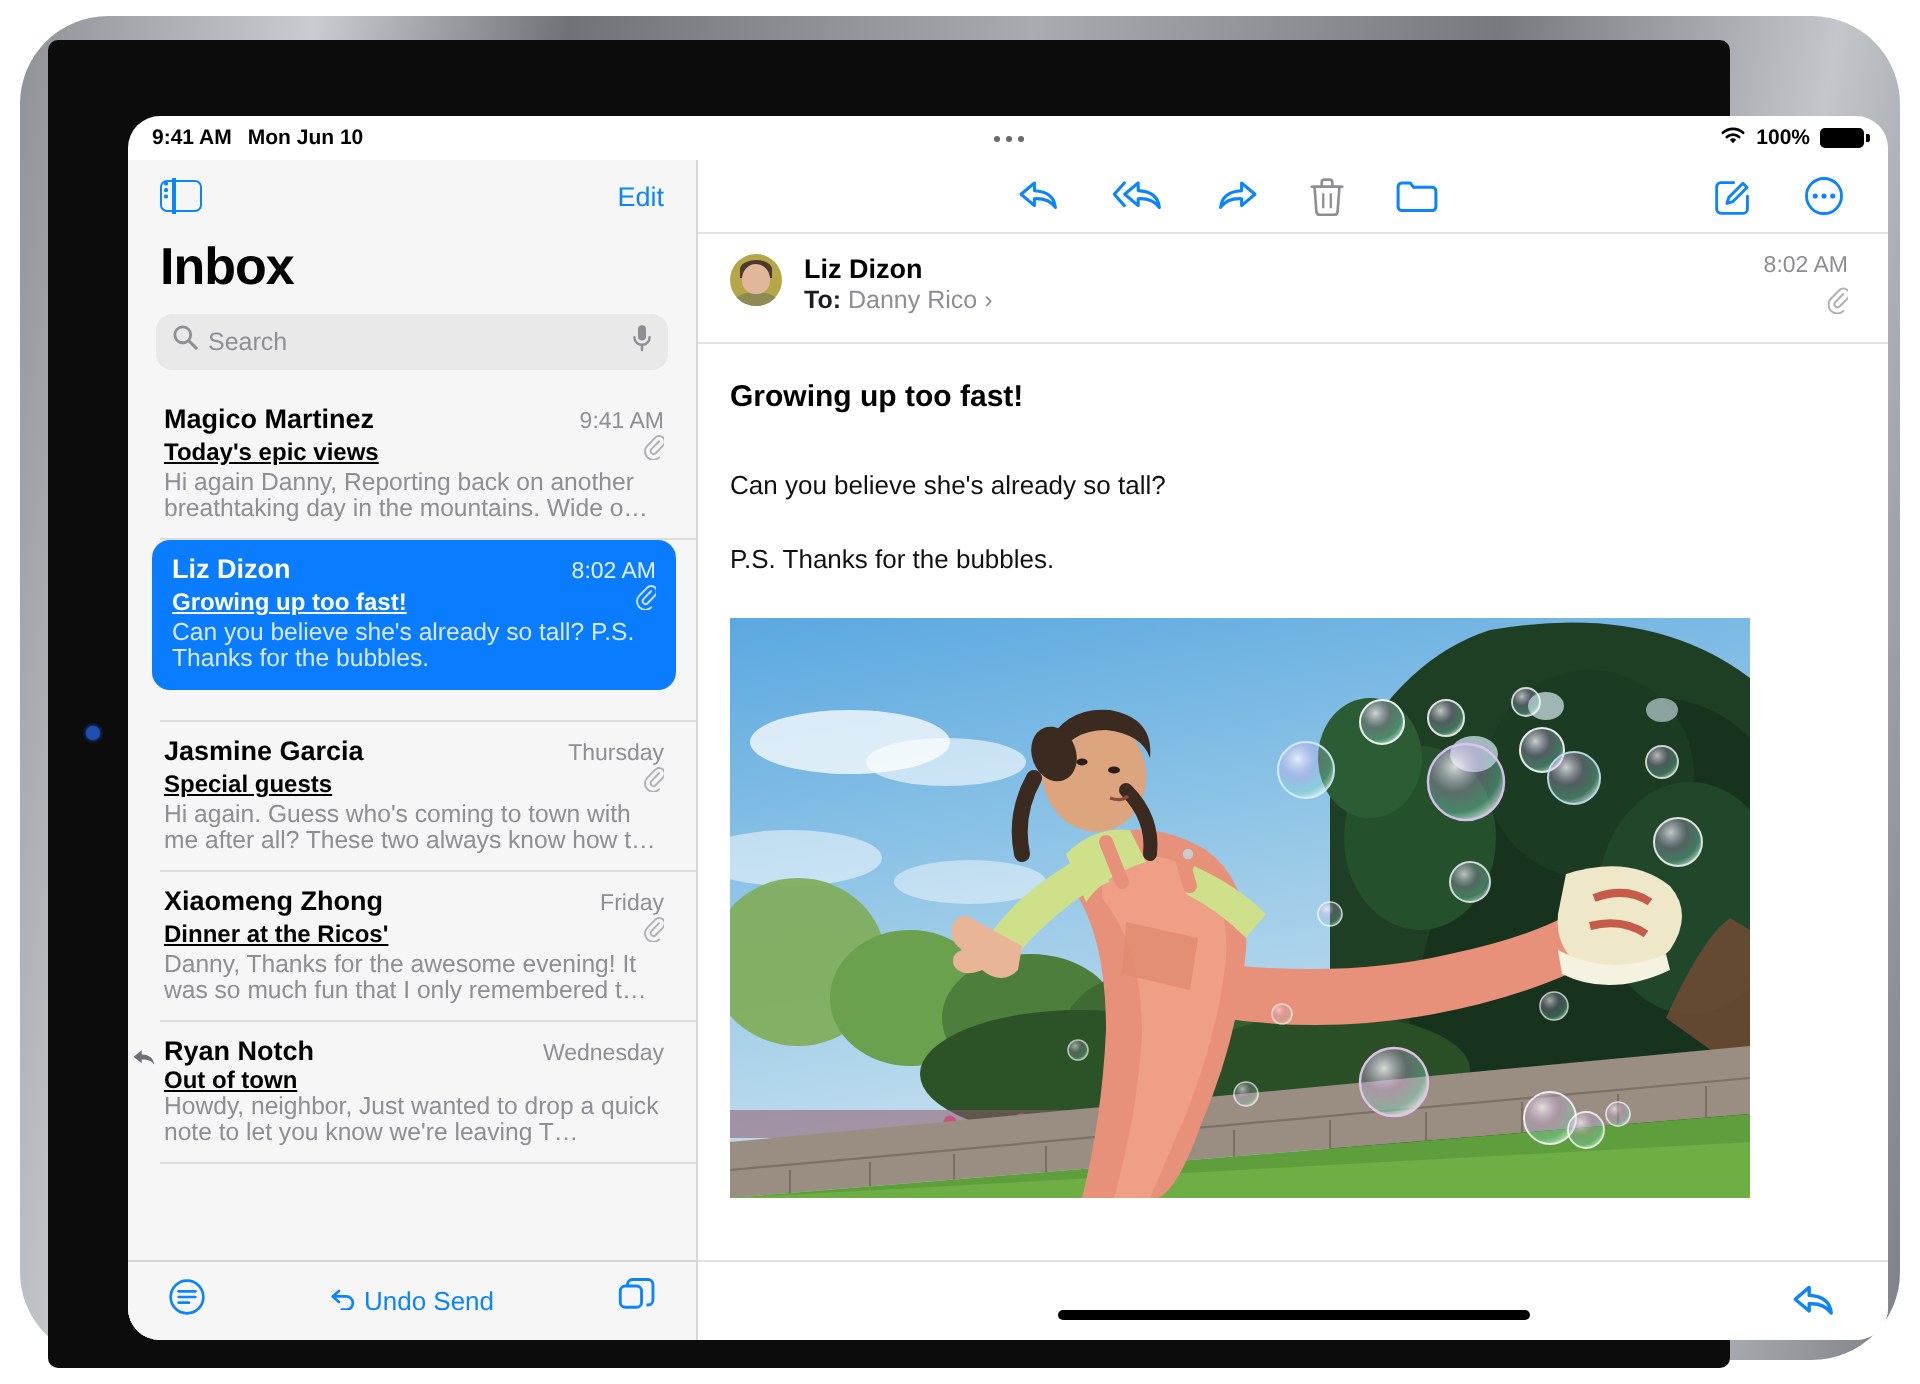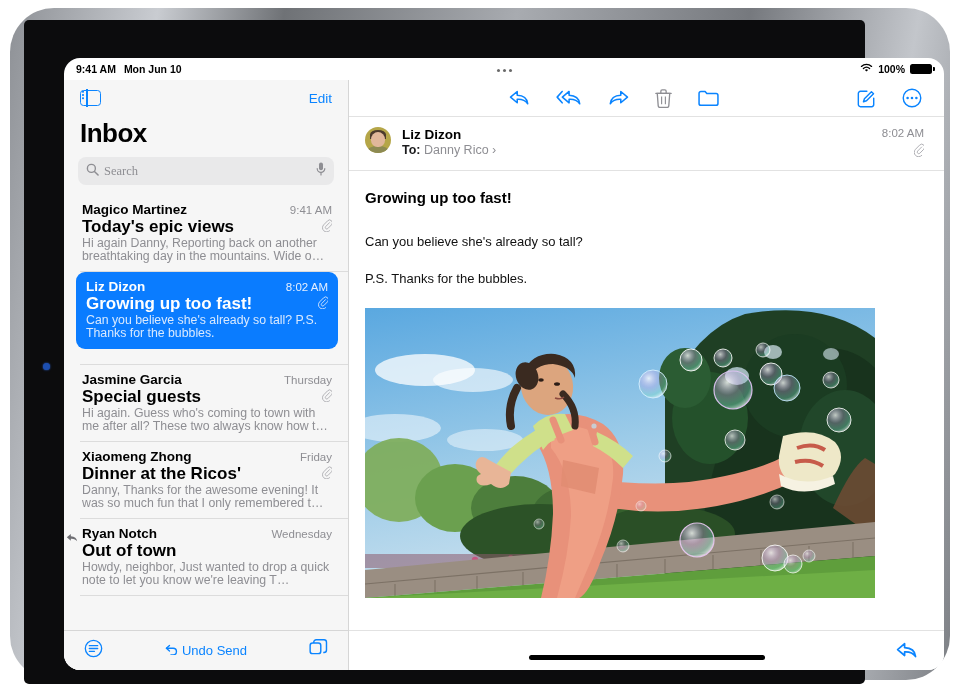--- a/index.html
+++ b/index.html
@@ -88,35 +88,35 @@
   #inbox-title { font-size:26px; font-weight:bold; letter-spacing:-0.5px; padding: 2px 16px 8px; color:#000; }
 
   #search-wrap { padding: 0 14px 10px; }
   #search-field {
     height:28px; background:#e9e9ea; border-radius:8px;
     display:flex; align-items:center; padding:0 8px; gap:5px;
   }
   #search-field svg { flex:0 0 auto; }
   #search-input {
     border:none; background:transparent; outline:none; flex:1;
-    font-family:Liberation Serif, serif; font-size:12.5px; color:#3c3c43;
+    font-family:Liberation Sans, sans-serif; font-size:12.5px; color:#3c3c43;
   }
   #search-input::placeholder { color:#8e8e93; }
 
   #mail-list { flex:1; overflow:hidden; position:relative; }
   .mail-row {
     position:relative; padding:7px 16px 8px 18px; cursor:pointer;
     border-bottom:1px solid #dcdcdc; margin:0 0 0 16px; padding-left:2px; padding-right:16px;
   }
   .mail-row .row-inner { padding-right:0; }
   .mail-line1 { display:flex; justify-content:space-between; align-items:baseline; }
   .mail-sender { font-size:13.5px; font-weight:bold; color:#000; }
   .mail-date { font-size:11.5px; color:#8e8e93; flex:0 0 auto; padding-left:6px; }
   .mail-line2 { display:flex; justify-content:space-between; align-items:center; }
-  .mail-subject { font-size:17px; font-weight:bold; color:#000; }
+  .mail-subject { font-size:12px; font-weight:bold; color:#000;text-decoration:underline; }
   .mail-preview { font-size:12.3px; color:#8e8e93; line-height:13px; max-height:30px; overflow:hidden; }
   .clip-icon { color:#b0b0b5; flex:0 0 auto; }
   .replied-icon { position:absolute; left:-14px; top:10px; color:#6e6e73; }
 
   .mail-row.selected {
     background:#0a7cff; color:#fff; border-radius:9px;
     margin-left:12px; margin-right:10px; padding-left:10px; padding-right:10px;
     border-bottom:1px solid transparent;
   }
   .mail-row.selected .mail-sender,

